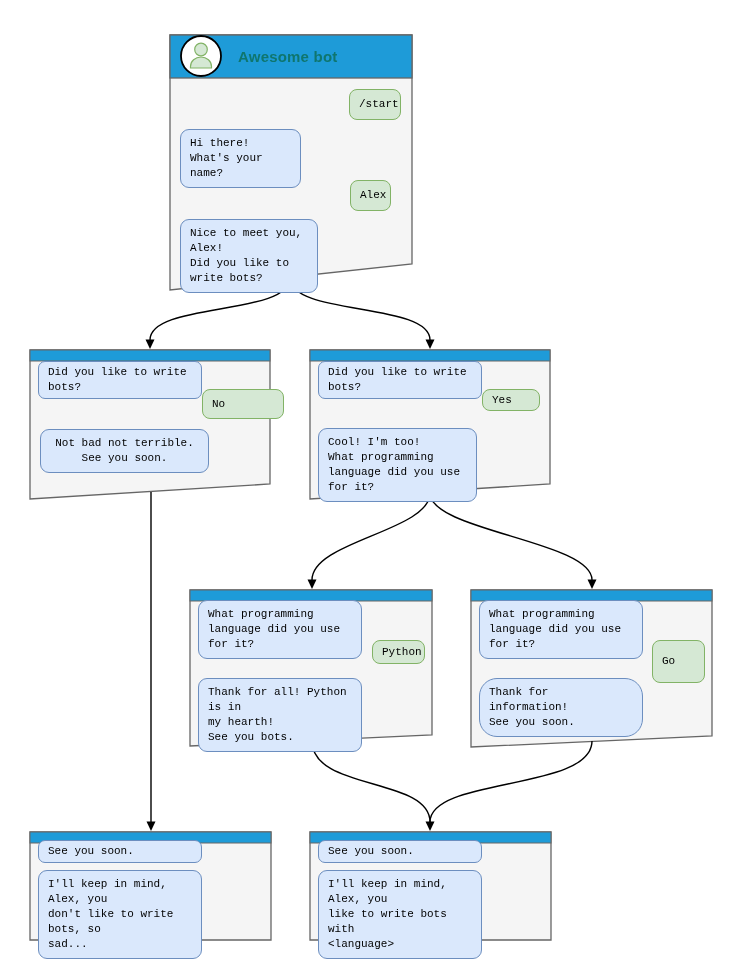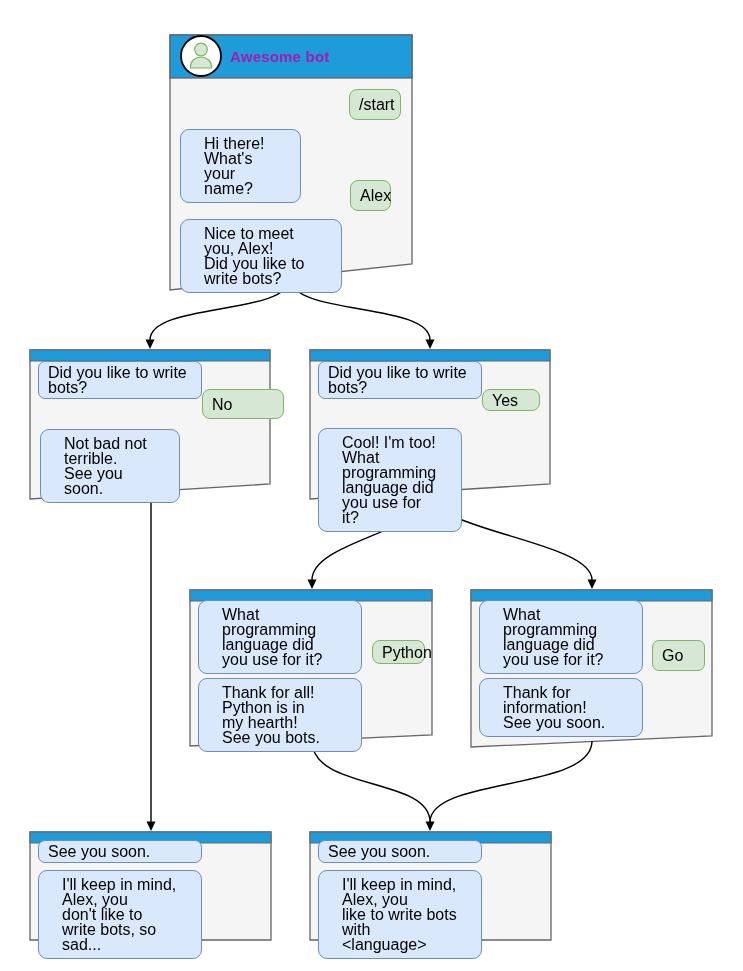--- a/index.html
+++ b/index.html
@@ -1,26 +1,26 @@
 <!DOCTYPE html>
 <html><head>
 <meta charset="utf-8">
 <style>
   html,body{margin:0;padding:0;background:#ffffff;}
   #stage{position:relative;width:743px;height:971px;background:#ffffff;overflow:hidden;
          font-family:"Liberation Sans",sans-serif;}
   #diagram-svg{position:absolute;left:0;top:0;}
   .window{position:absolute;pointer-events:none;}
-  .bubble{position:absolute;font-size:16px;line-height:15px;color:#000;
-          border-radius:9px;white-space:pre-line;box-sizing:border-box;}
-  .bot{background:#DAE8FC;border:1px solid #6C8EBF;padding:6px 23px;}
+  .bubble{position:absolute;font-size:11px;line-height:15px;color:#000;
+          border-radius:9px;white-space:pre-line;box-sizing:border-box;font-family:Liberation Mono, monospace;}
+  .bot{background:#DAE8FC;border:1px solid #6C8EBF;padding:6px 9px;}
   .bot.slim{padding:3px 9px;border-radius:7px;}
   .user{background:#D5E8D4;border:1px solid #82B366;display:flex;align-items:center;
         padding-left:9px;border-radius:8px;}
-  .win-title{position:absolute;left:60px;top:13px;color:#a21caf;font-weight:bold;
+  .win-title{position:absolute;left:68px;top:13px;color:#0f766e;font-weight:bold;
              font-size:15px;letter-spacing:.2px;}
 </style>
 </head>
 <body>
 
 <div id="stage">
 
   <svg id="diagram-svg" width="743" height="971" viewBox="0 0 743 971">
 
     <polygon points="170,35 412,35 412,264 170,290" fill="#F5F5F5" stroke="#666" stroke-width="1.3"></polygon>
@@ -63,53 +63,53 @@
       <polygon points="425.5,821.5 434.5,821.5 430,831"></polygon>
     </g>
   </svg>
 
   <div class="window" style="left:170px;top:35px;width:242px;height:255px;">
     <div class="win-title">Awesome bot</div>
     <div class="bubble user" style="left:179px;top:54px;width:52px;height:31px;">/start</div>
     <div class="bubble bot" style="left:10px;top:94px;width:121px;">Hi there!
 What's your name?</div>
     <div class="bubble user" style="left:180px;top:145px;width:41px;height:31px;">Alex</div>
-    <div class="bubble bot" style="left:10px;top:184px;width:162px;">Nice to meet you, Alex!
+    <div class="bubble bot" style="left:10px;top:184px;width:138px;">Nice to meet you, Alex!
 Did you like to write bots?</div>
   </div>
 
   <div class="window" style="left:30px;top:350px;width:240px;height:149px;">
     <div class="bubble bot slim" style="left:8px;top:11px;width:164px;">Did you like to write bots?</div>
     <div class="bubble user" style="left:172px;top:39px;width:82px;height:30px;">No</div>
-    <div class="bubble bot" style="left:10px;top:79px;width:140px;">Not bad not terrible.
+    <div class="bubble bot" style="left:10px;top:79px;width:169px;text-align:center;">Not bad not terrible.
 See you soon.</div>
   </div>
 
   <div class="window" style="left:310px;top:350px;width:240px;height:149px;">
     <div class="bubble bot slim" style="left:8px;top:11px;width:164px;">Did you like to write bots?</div>
     <div class="bubble user" style="left:172px;top:39px;width:58px;height:22px;">Yes</div>
-    <div class="bubble bot" style="left:8px;top:78px;width:144px;">Cool! I'm too!
+    <div class="bubble bot" style="left:8px;top:78px;width:159px;">Cool! I'm too!
 What programming
 language did you use for it?</div>
   </div>
 
   <div class="window" style="left:190px;top:590px;width:242px;height:156px;">
     <div class="bubble bot" style="left:8px;top:10px;width:164px;">What programming
 language did you use for it?</div>
     <div class="bubble user" style="left:182px;top:50px;width:53px;height:24px;">Python</div>
     <div class="bubble bot" style="left:8px;top:88px;width:164px;">Thank for all! Python is in
 my hearth!
 See you bots.</div>
   </div>
 
   <div class="window" style="left:471px;top:590px;width:241px;height:157px;">
     <div class="bubble bot" style="left:8px;top:10px;width:164px;">What programming
 language did you use for it?</div>
-    <div class="bubble user" style="left:181px;top:50px;width:53px;height:31px;border-radius:7px;">Go</div>
-    <div class="bubble bot" style="left:8px;top:88px;width:164px;">Thank for information!
+    <div class="bubble user" style="left:181px;top:50px;width:53px;height:43px;">Go</div>
+    <div class="bubble bot" style="left:8px;top:88px;width:164px;border-radius:18px;">Thank for information!
 See you soon.</div>
   </div>
 
   <div class="window" style="left:30px;top:832px;width:241px;height:108px;">
     <div class="bubble bot slim" style="left:8px;top:8px;width:164px;">See you soon.</div>
     <div class="bubble bot" style="left:8px;top:38px;width:164px;">I'll keep in mind, Alex, you
 don't like to write bots, so
 sad...</div>
   </div>
 

